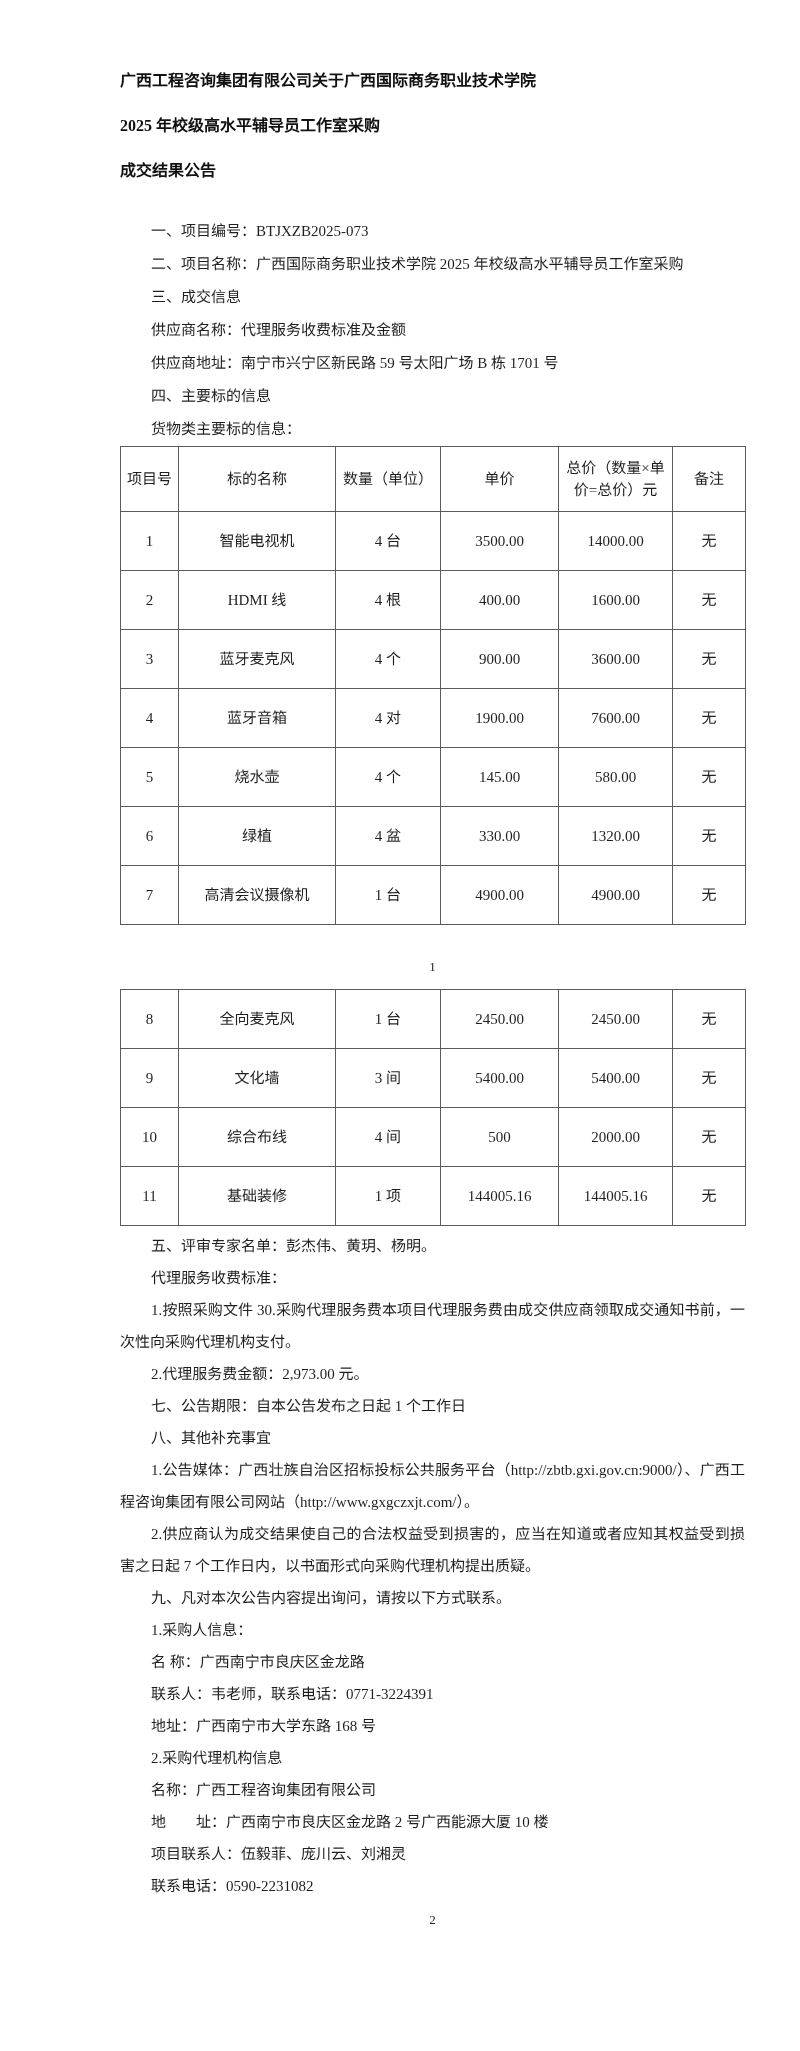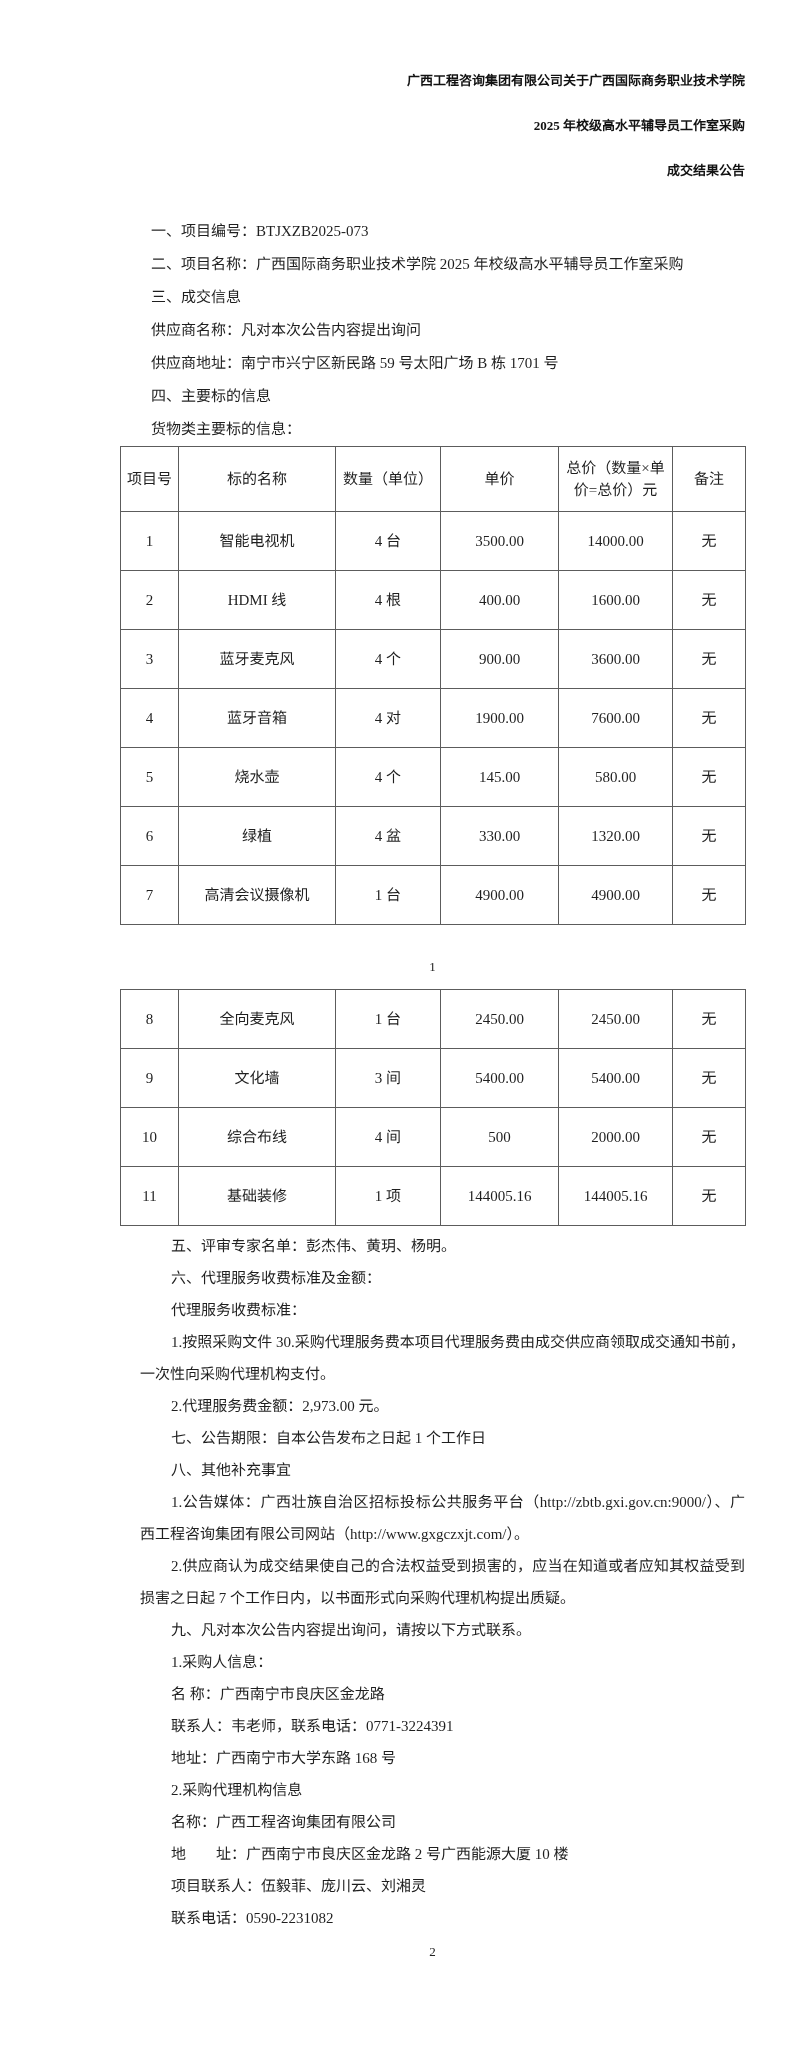--- a/index.html
+++ b/index.html
@@ -4,31 +4,31 @@
 <style>
   html, body { margin: 0; padding: 0; background: #ffffff; }
   body {
     width: 800px; height: 2051px; overflow: hidden;
     font-family: "Liberation Serif", "DejaVu Serif", serif;
     color: #1f1f1f;
   }
   .doc { padding: 58px 55px 0 120px; }
 
   .title-line {
-    text-align: right; font-weight: bold;
-    font-size: 13px; line-height: 45px; color: #111;
+    text-align: left; font-weight: bold;
+    font-size: 16px; line-height: 45px; color: #111;
   }
 
   .para {
     margin: 0; font-size: 15px; line-height: 33px;
     text-indent: 31px; text-align: justify;
     word-break: break-all;
   }
   .para.first { margin-top: 22px; }
-  .para.g2 { line-height: 32px; margin-left: 20px; }
+  .para.g2 { line-height: 32px; }
   .para.g2.first2 { margin-top: 4px; }
 
   table.goods {
     border-collapse: collapse; table-layout: fixed;
     width: 625px; font-size: 15px;
   }
   table.goods th, table.goods td {
     border: 1px solid #5c5c5c;
     text-align: center; vertical-align: middle;
     font-weight: normal; padding: 0 3px;
@@ -51,21 +51,21 @@
 
   <div>
     <div class="title-line">广西工程咨询集团有限公司关于广西国际商务职业技术学院</div>
     <div class="title-line">2025 年校级高水平辅导员工作室采购</div>
     <div class="title-line">成交结果公告</div>
   </div>
 
   <p class="para first">一、项目编号：BTJXZB2025-073</p>
   <p class="para">二、项目名称：广西国际商务职业技术学院 2025 年校级高水平辅导员工作室采购</p>
   <p class="para">三、成交信息</p>
-  <p class="para">供应商名称：凡对本次公告内容提出询问</p>
+  <p class="para">供应商名称：代理服务收费标准及金额</p>
   <p class="para">供应商地址：南宁市兴宁区新民路 59 号太阳广场 B 栋 1701 号</p>
   <p class="para">四、主要标的信息</p>
   <p class="para">货物类主要标的信息：</p>
 
   <table class="goods">
     <colgroup>
       <col style="width:58px">
         <col style="width:157px">
         <col style="width:105px">
       <col style="width:118px">
@@ -183,21 +183,20 @@
         <td>基础装修</td>
         <td>1 项</td>
         <td>144005.16</td>
         <td>144005.16</td>
         <td>无</td>
       </tr>
     </tbody>
   </table>
 
   <p class="para g2 first2">五、评审专家名单：彭杰伟、黄玥、杨明。</p>
-  <p class="para g2">六、代理服务收费标准及金额：</p>
   <p class="para g2">代理服务收费标准：</p>
   <p class="para g2">1.按照采购文件 30.采购代理服务费本项目代理服务费由成交供应商领取成交通知书前，一次性向采购代理机构支付。</p>
   <p class="para g2">2.代理服务费金额：2,973.00 元。</p>
   <p class="para g2">七、公告期限：自本公告发布之日起 1 个工作日</p>
   <p class="para g2">八、其他补充事宜</p>
   <p class="para g2">1.公告媒体：广西壮族自治区招标投标公共服务平台（http://zbtb.gxi.gov.cn:9000/）、广西工程咨询集团有限公司网站（http://www.gxgczxjt.com/）。</p>
   <p class="para g2">2.供应商认为成交结果使自己的合法权益受到损害的，应当在知道或者应知其权益受到损害之日起 7 个工作日内，以书面形式向采购代理机构提出质疑。</p>
   <p class="para g2">九、凡对本次公告内容提出询问，请按以下方式联系。</p>
   <p class="para g2">1.采购人信息：</p>
   <p class="para g2">名  称：广西南宁市良庆区金龙路</p>

